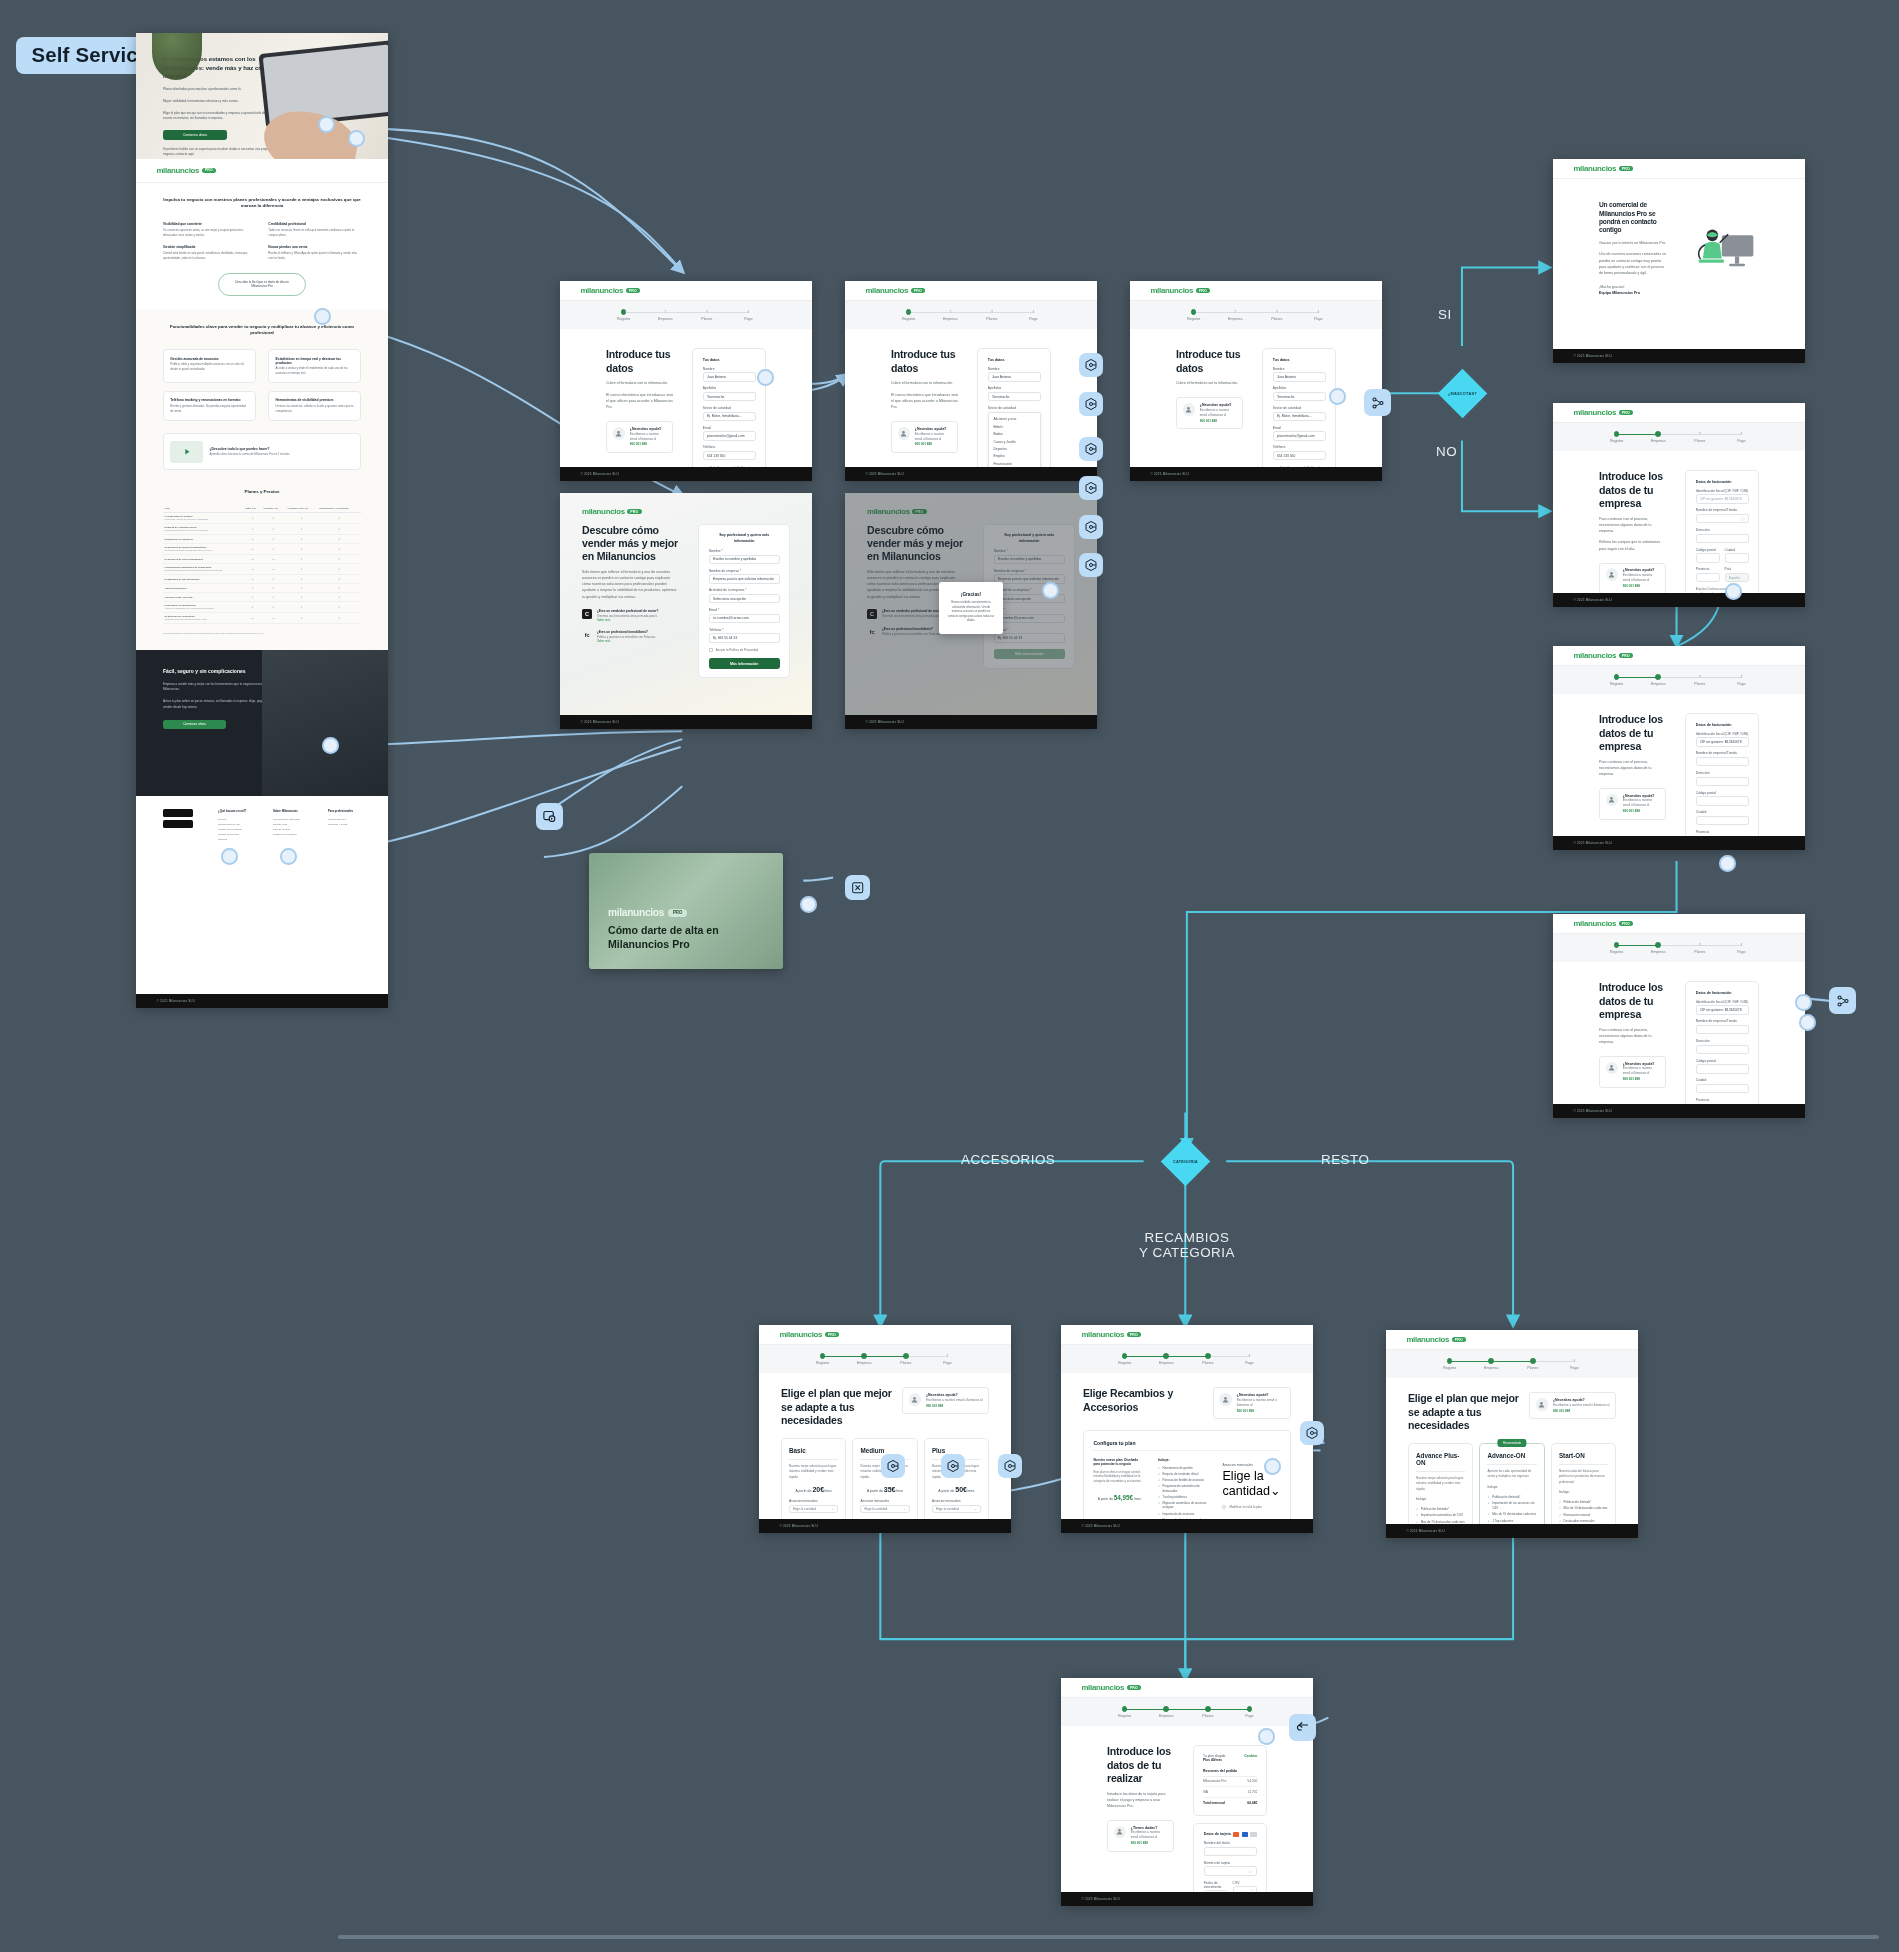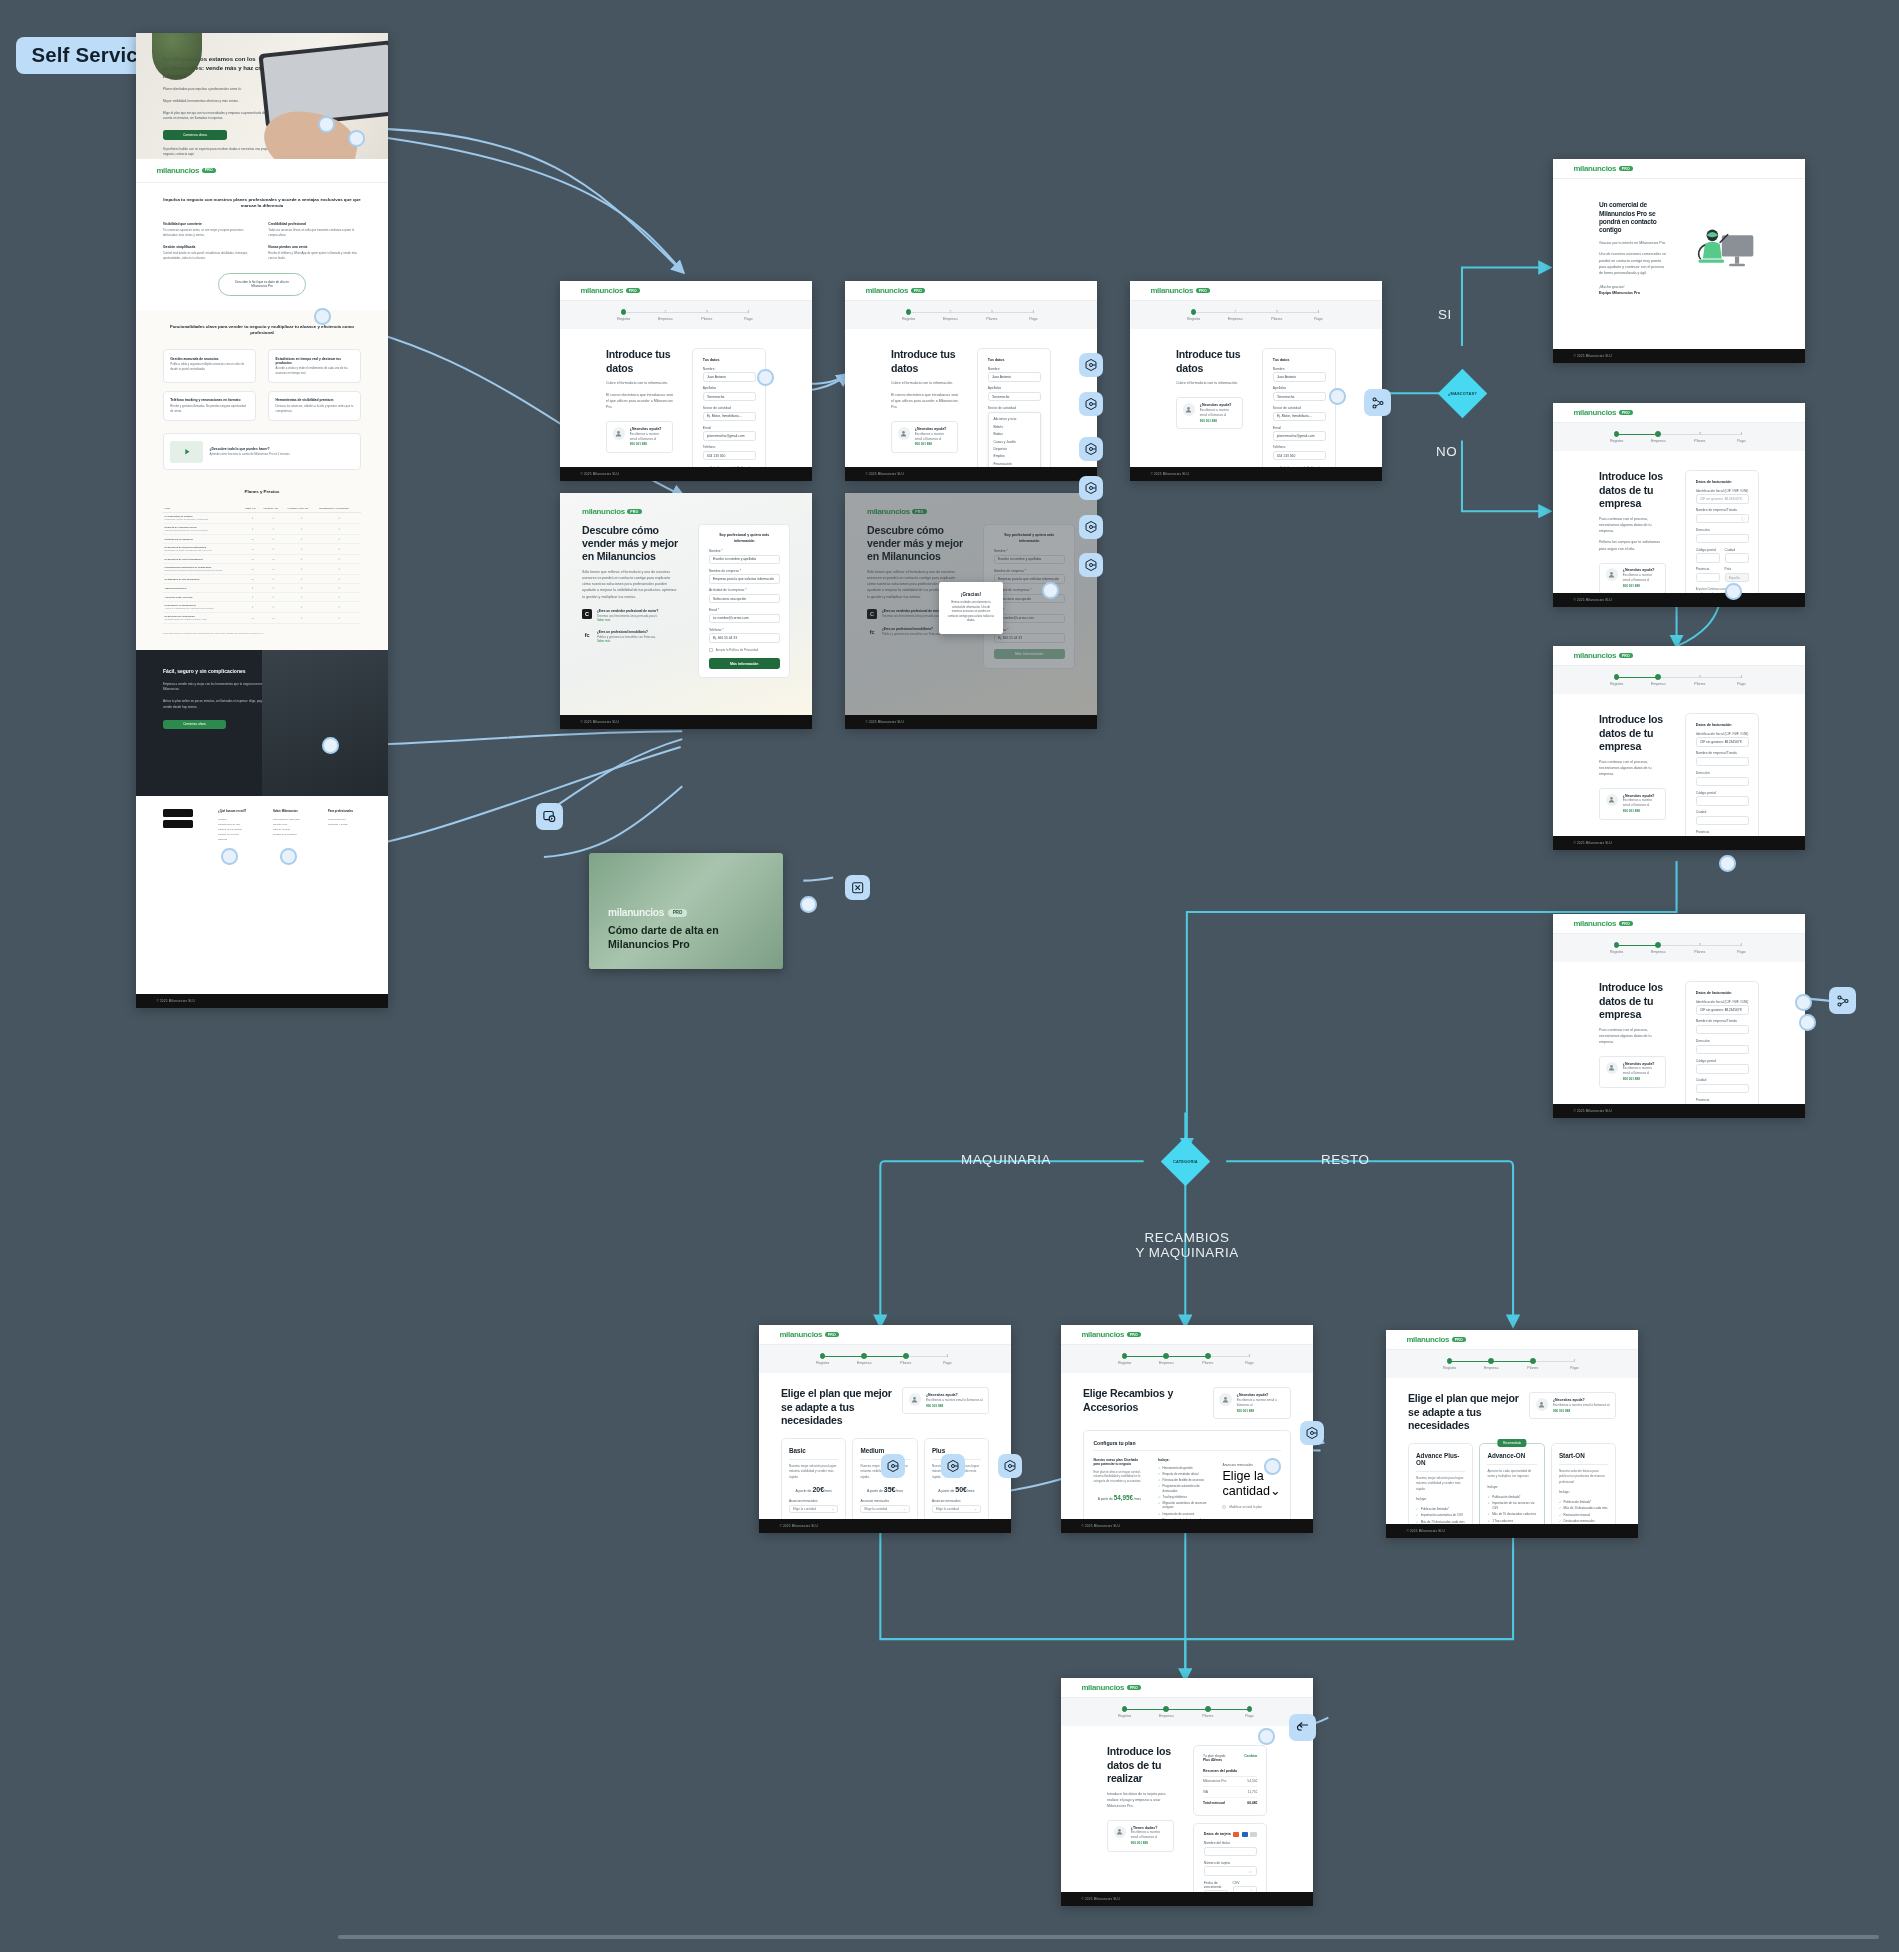--- a/index.html
+++ b/index.html
@@ -1480,25 +1480,25 @@
 
   <div class="diamond" style="left:1445px; top:376px; width:35px; height:35px;">
     <span>¿MASCOTAS?</span>
   </div>
   <div class="edgelbl" style="left:1438px; top:307px;">SI</div>
   <div class="edgelbl" style="left:1436px; top:444px;">NO</div>
 
   <div class="diamond" style="left:1168px; top:1144px; width:35px; height:35px;">
     <span>CATEGORIA</span>
   </div>
-  <div class="edgelbl" style="left:961px; top:1152px;">MAQUINARIA</div>
+  <div class="edgelbl" style="left:961px; top:1152px;">ACCESORIOS</div>
   <div class="edgelbl" style="left:1321px; top:1152px;">RESTO</div>
   <div class="edgelbl" style="left:1132px; top:1230px; width:110px;">
     <div>RECAMBIOS</div>
-    <div>Y MAQUINARIA</div>
+    <div>Y CATEGORIA</div>
   </div>
 
   <div class="iconnode" style="left:536px; top:803px; width:27px; height:27px;">
     <svg viewBox="0 0 24 24" width="15" height="15">
         <rect x="3" y="4" width="15" height="13" rx="2.5" fill="none" stroke="#13202b" stroke-width="1.8"></rect>
         <circle cx="16" cy="15.5" r="4.5" fill="#bcdcf7" stroke="#13202b" stroke-width="1.8"></circle>
         <path d="M14.5 13.5 l3 2 -3 2z" fill="#13202b"></path>
       </svg>
   </div>
   <div class="iconnode" style="left:845px; top:875px; width:25px; height:25px;">

